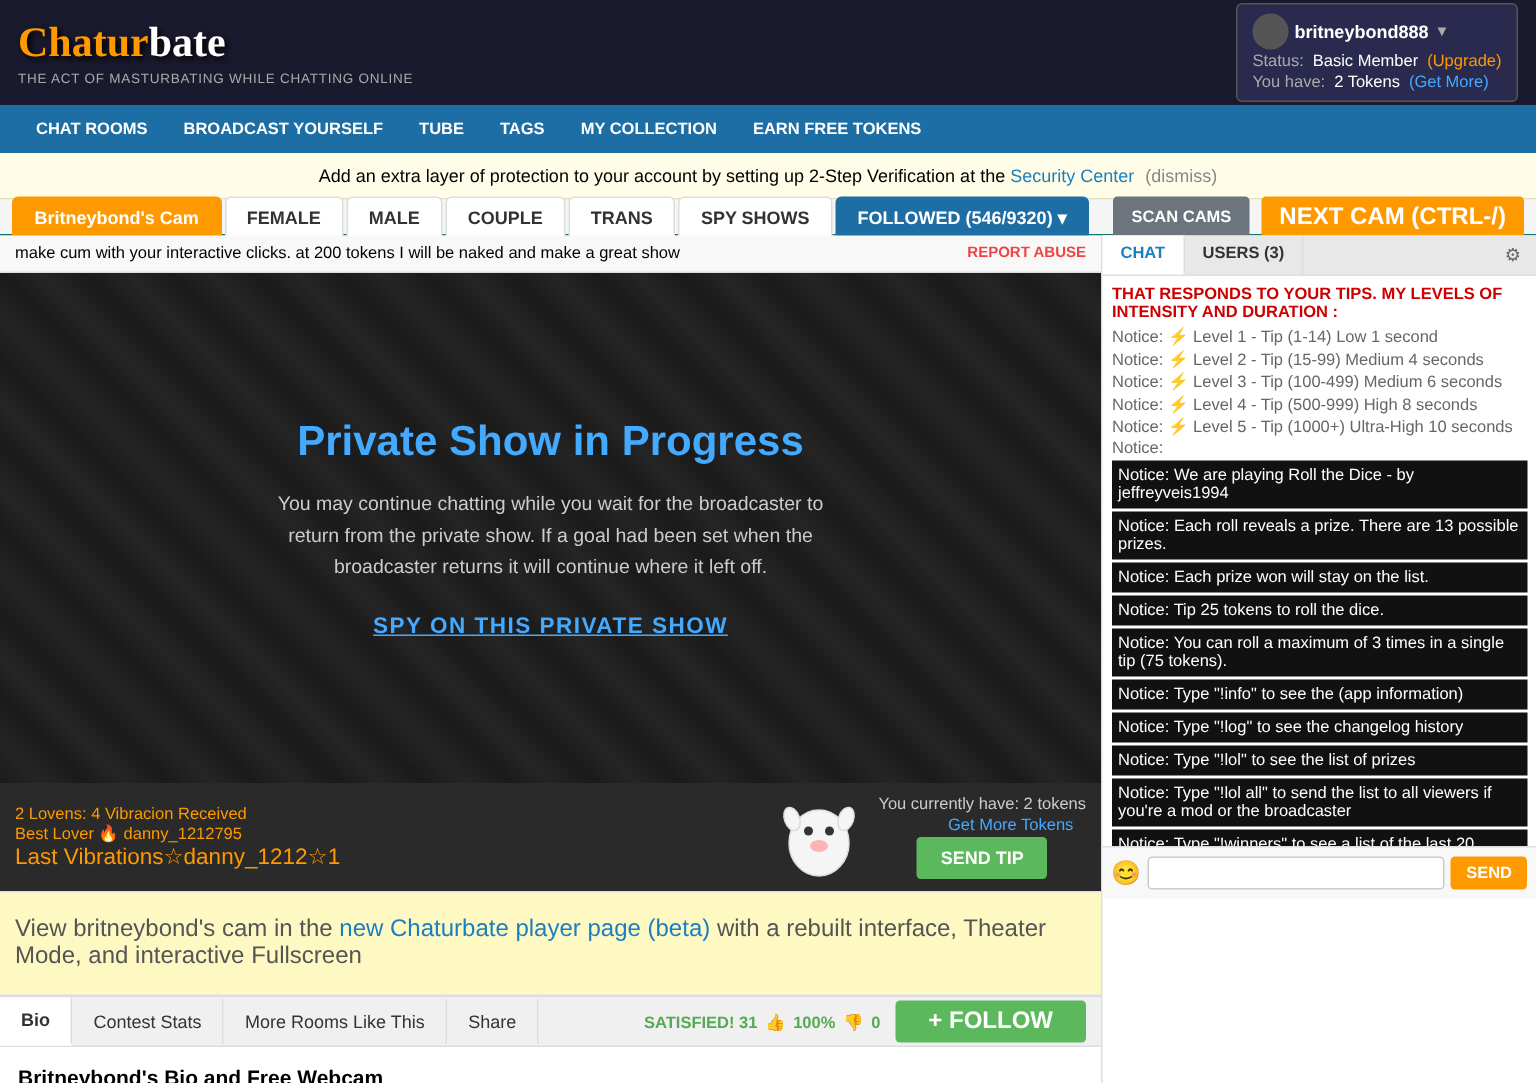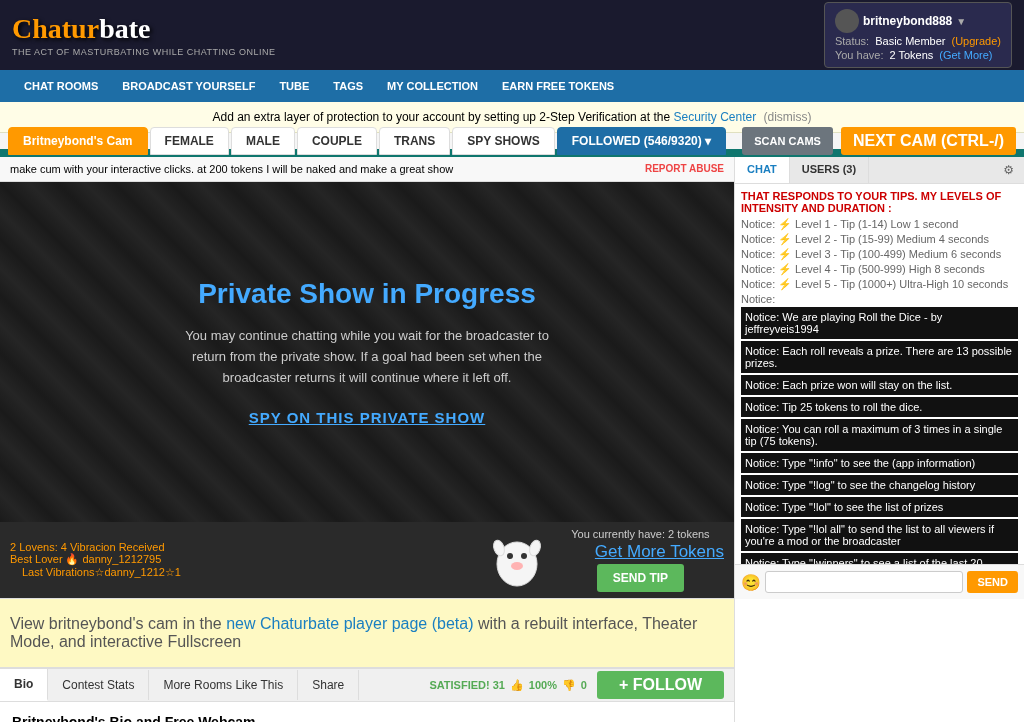--- a/index.html
+++ b/index.html
@@ -21,21 +21,21 @@
 
     
     #nav { background: #1e6ea6; display: flex; align-items: center; padding: 0 12px; height: 32px; }
     #nav a { color: #fff; text-decoration: none; font-size: 11px; font-weight: bold; padding: 0 12px; height: 32px; display: flex; align-items: center; cursor: pointer; }
 
     
     #security-banner { background: #fffde7; text-align: center; padding: 8px; font-size: 12px; border-bottom: 1px solid #e0e0c0; }
     #security-banner a { color: #1a7fc1; text-decoration: none; }
 
     
-    #tab-bar { background: #f5f5f5; border-bottom: 8px solid #0f766e; display: flex; align-items: center; padding: 0 8px; height: 24px; }
+    #tab-bar { background: #f5f5f5; border-bottom: 1px solid #0f766e; display: flex; align-items: center; padding: 0 8px; height: 24px; }
     .tab { padding: 6px 14px; border-radius: 4px 4px 0 0; cursor: pointer; font-size: 12px; font-weight: bold; border: 1px solid #ddd; margin-right: 2px; background: #e8e8e8; color: #333; }
     .tab.active { background: #f90; color: #fff; border-color: #f90; }
     .tab.gender-tab { background: #fff; }
     .tab.followed { background: #1e6ea6; color: #fff; border-color: #1e6ea6; }
     #tab-right { margin-left: auto; display: flex; gap: 8px; }
     .scan-btn { background: #6c757d; color: #fff; border: none; padding: 5px 12px; cursor: pointer; font-size: 11px; font-weight: bold; border-radius: 3px; }
     .next-btn { background: #f90; color: #fff; border: none; padding: 5px 12px; cursor: pointer; font-size: 16px; font-weight: bold; border-radius: 3px; }
     #content-area { display: flex; }
 
     
@@ -166,37 +166,37 @@
         <h2>Private Show in Progress</h2>
         <p>You may continue chatting while you wait for the broadcaster to return from the private show. If a goal had been set when the broadcaster returns it will continue where it left off.</p>
         <div id="spy-link">SPY ON THIS PRIVATE SHOW</div>
       </div>
     </div>
 
     <div id="video-footer-info">
       <div style="flex:1;">
         <div class="vibration-msg" style="color:#f90;font-size:11px;">2 Lovens: 4 Vibracion Received</div>
         <div class="vibration-msg" style="color:#f90;font-size:11px;">Best Lover 🔥 danny_1212795</div>
-        <div class="vibration-msg" style="color:#f90;font-size:11px;margin-left:12px;">Last Vibrations☆danny_1212☆1</div>
+        <div class="vibration-msg" style="color:#f90;font-size:15px;">Last Vibrations☆danny_1212☆1</div>
       </div>
 
       <div id="mascot">
         <svg viewBox="0 0 60 60" width="60" height="60">
           <ellipse cx="30" cy="34" rx="20" ry="22" fill="#f5f5f5" stroke="#ddd" stroke-width="1"></ellipse>
           <circle cx="23" cy="26" r="3" fill="#333"></circle>
           <circle cx="37" cy="26" r="3" fill="#333"></circle>
           <ellipse cx="30" cy="36" rx="6" ry="4" fill="#ffb3b3"></ellipse>
           <ellipse cx="12" cy="18" rx="5" ry="8" fill="#f5f5f5" stroke="#ddd" stroke-width="1" transform="rotate(-20 12 18)"></ellipse>
           <ellipse cx="48" cy="18" rx="5" ry="8" fill="#f5f5f5" stroke="#ddd" stroke-width="1" transform="rotate(20 48 18)"></ellipse>
         </svg>
       </div>
 
       <div style="display:flex;flex-direction:column;gap:2px;align-items:center;">
         <span style="font-size:11px;color:#ccc;">You currently have: 2 tokens</span>
-        <a style="color:#4af;font-size:17px;cursor:pointer;text-decoration:underline;margin-left:38px;">Get More Tokens</a>
+        <a style="color:#4af;font-size:11px;cursor:pointer;margin-left:38px;">Get More Tokens</a>
         <button class="send-tip-btn">SEND TIP</button>
       </div>
     </div>
 
     <div id="beta-notice">
       <span>View britneybond's cam in the</span>
       <a style="color:#1a7fc1;">new Chaturbate player page (beta)</a>
       <span>with a rebuilt interface, Theater Mode, and interactive Fullscreen</span>
     </div>
 

